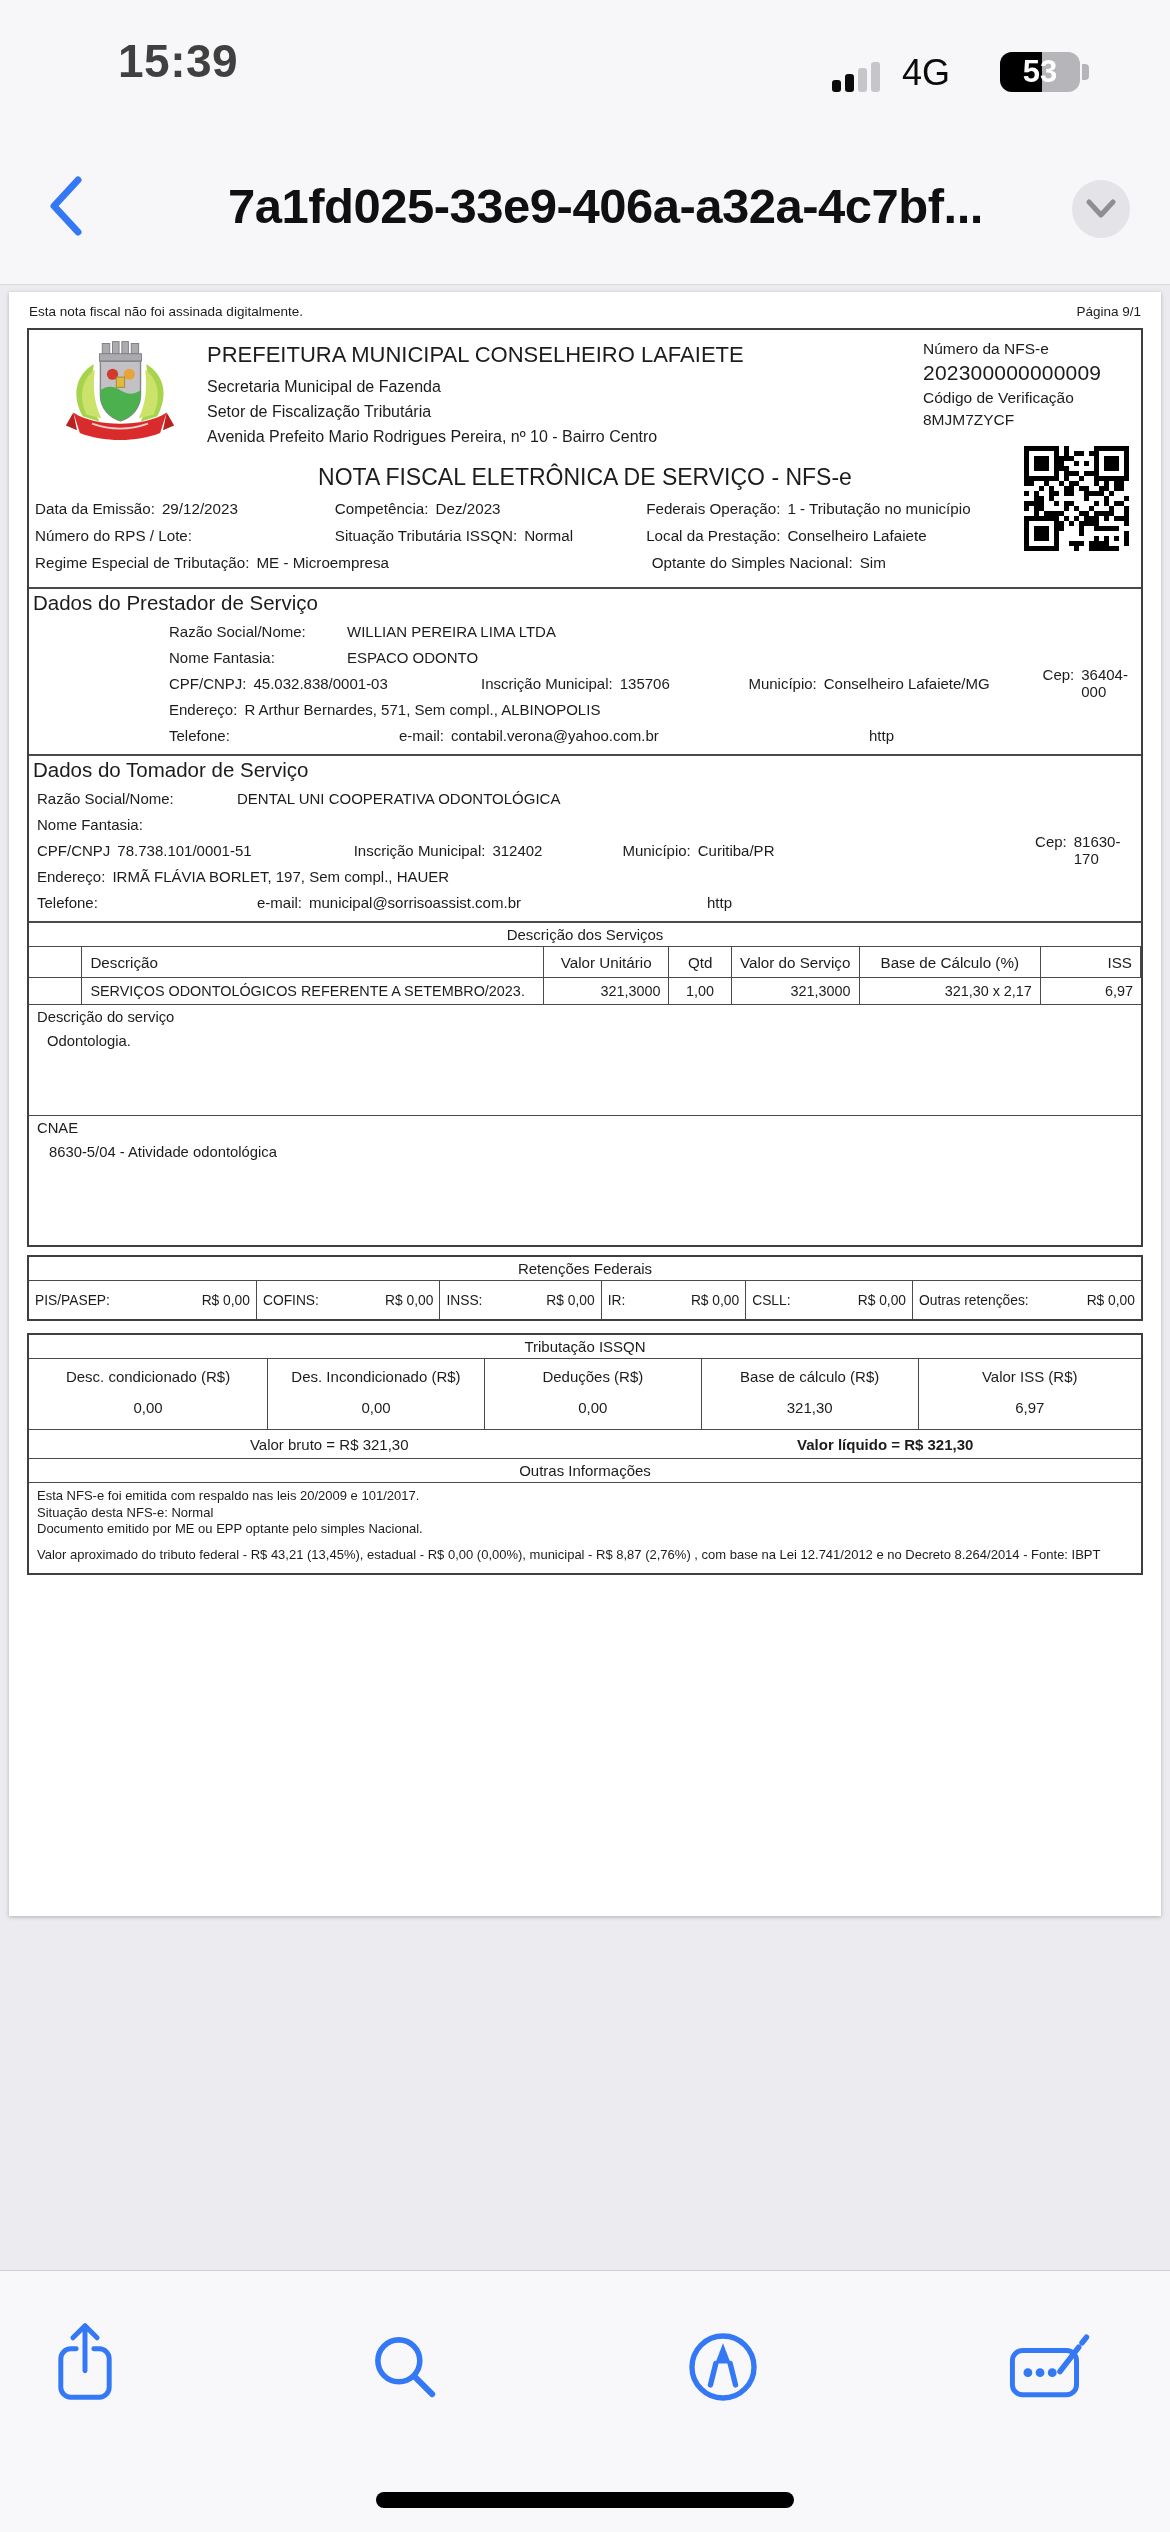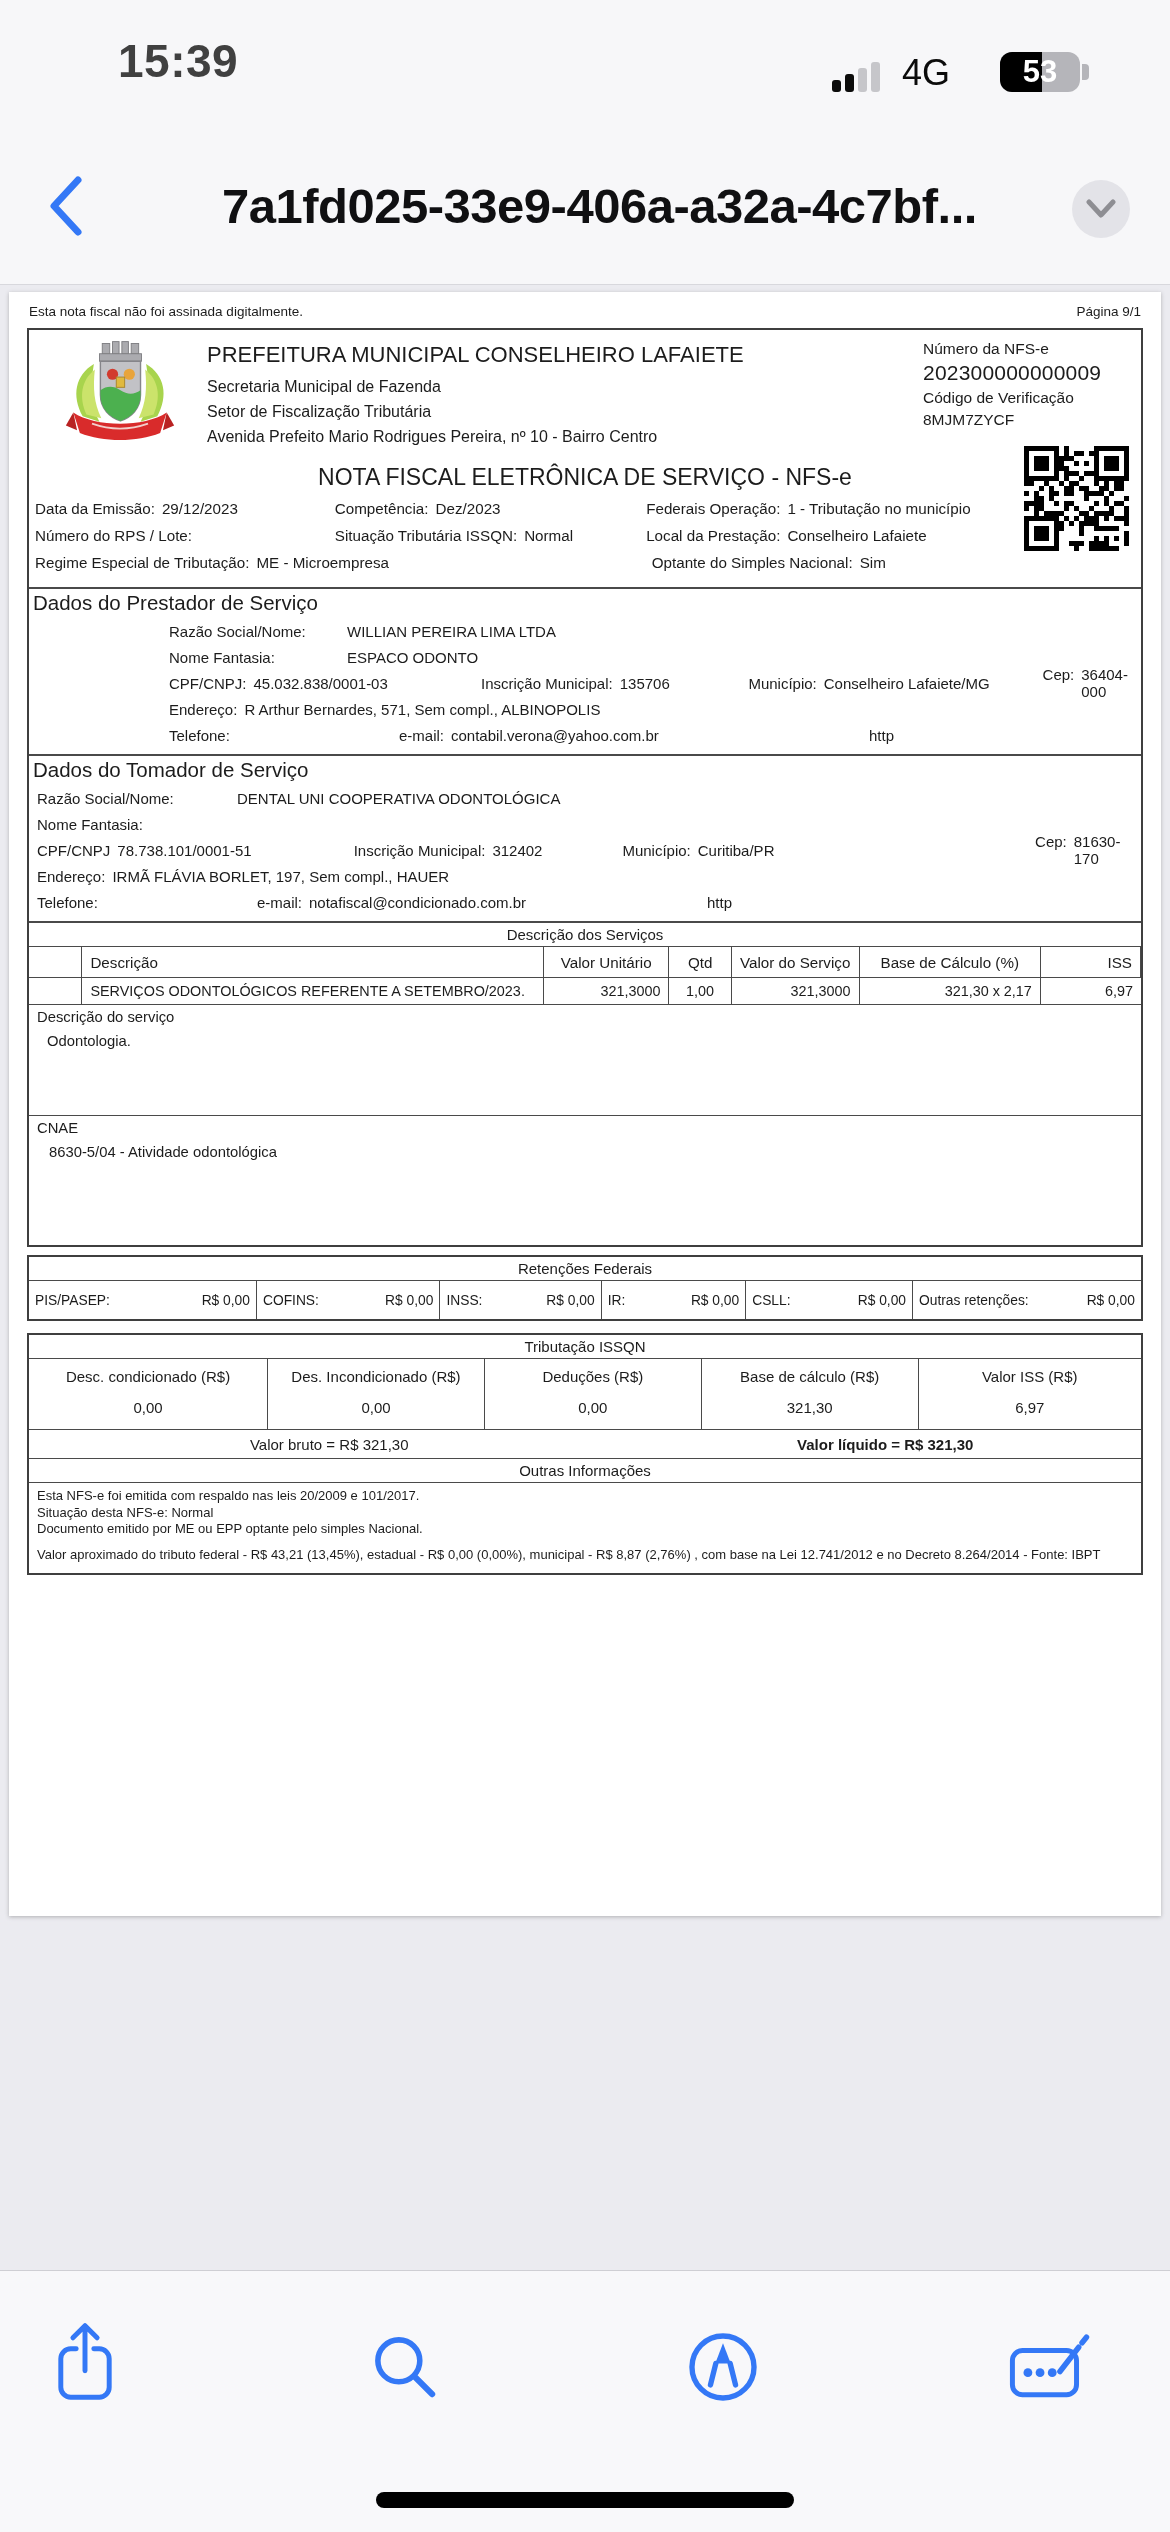--- a/index.html
+++ b/index.html
@@ -15,21 +15,21 @@
   .signal i:nth-child(2){left:13px;height:18px;background:#0B0B0B;}
   .signal i:nth-child(3){left:26px;height:24px;}
   .signal i:nth-child(4){left:39px;height:30px;}
   .net{position:absolute;left:902px;top:52px;font-size:36px;color:#0B0B0B;}
   .battery{position:absolute;left:1000px;top:52px;width:80px;height:40px;background:#B5B5BA;border-radius:12px;overflow:hidden;}
   .battery .fill{position:absolute;left:0;top:0;bottom:0;width:53%;background:#000;}
   .battery .pct{position:absolute;inset:0;text-align:center;line-height:40px;font-size:31px;font-weight:700;color:#FFF;}
   .battery-nub{position:absolute;left:1082px;top:64px;width:7px;height:16px;background:#B5B5BA;border-radius:0 4px 4px 0;}
 
   .back-btn{position:absolute;left:42px;top:174px;width:48px;height:64px;cursor:pointer;}
-  .nav-title{position:absolute;left:222px;top:178px;width:850px;font-size:49px;font-weight:600;color:#101012;
+  .nav-title{position:absolute;left:228px;top:178px;width:850px;font-size:49px;font-weight:600;color:#101012;
              letter-spacing:-.5px;white-space:nowrap;overflow:hidden;}
   .menu-btn{position:absolute;left:1072px;top:180px;width:58px;height:58px;border-radius:50%;background:#E3E3E8;cursor:pointer;}
   .menu-btn svg{position:absolute;left:14px;top:18px;}
 
   
   .sheet{position:absolute;left:9px;top:292px;width:1152px;height:1624px;background:#FFF;
          box-shadow:0 1px 4px rgba(0,0,0,.25);box-sizing:border-box;padding:12px 18px 0 18px;
          color:#1C1C1C;font-size:15px;}
   .disclaimer{display:flex;justify-content:space-between;font-size:13.5px;height:24px;align-items:flex-start;padding:0 2px;}
 
@@ -520,21 +520,21 @@
           </div>
           <div class="drow">
               <span class="pair"><span class="lb">Endereço:</span><span>IRMÃ FLÁVIA BORLET, 197, Sem compl., HAUER</span></span>
             </div>
           <div class="drow">
             <span class="pairw w220 pair">
                 <span class="lb">Telefone:</span>
               </span>
             <span class="pairw w450 pair">
                 <span class="lb">e-mail:</span>
-                <span>notafiscal@condicionado.com.br</span>
+                <span>municipal@sorrisoassist.com.br</span>
               </span>
             <span>http</span>
           </div>
         </div>
       </div>
 
       <div class="band">Descrição dos Serviços</div>
       <div class="svc-grid">
         <div class="hc"></div>
         <div class="hc">Descrição</div>

